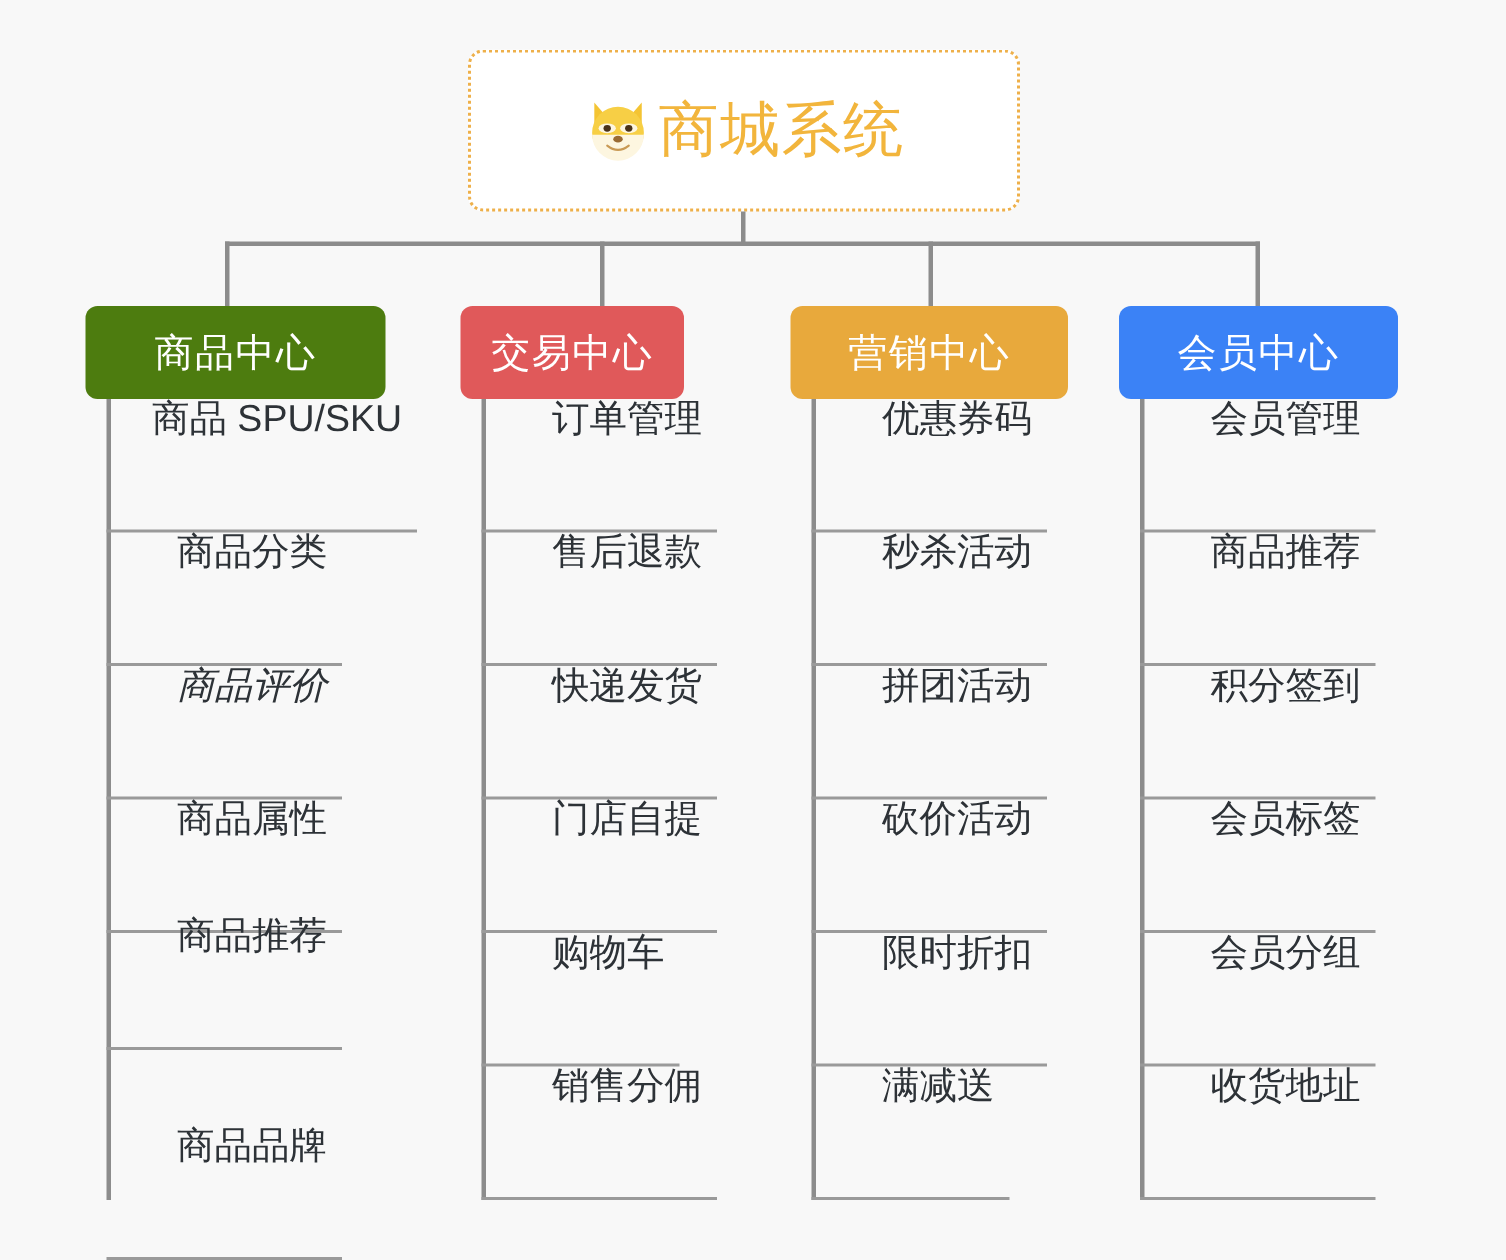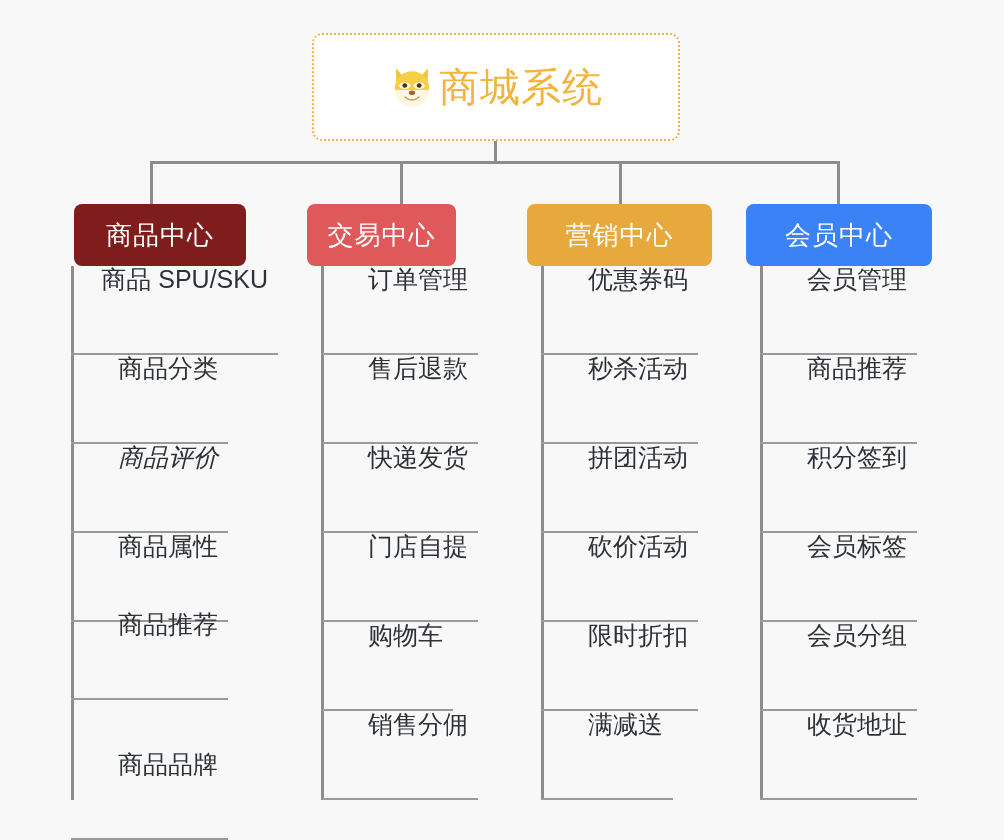--- a/index.html
+++ b/index.html
@@ -132,21 +132,21 @@
   <div class="conn conn-v" style="left:494px; top:141px; height:22px;"></div>
 
   <div class="conn conn-h" style="left:150px; top:161px; width:690px;"></div>
 
   <div class="conn conn-v" style="left:150px; top:161px; height:45px;"></div>
   <div class="conn conn-v" style="left:400px; top:161px; height:45px;"></div>
   <div class="conn conn-v" style="left:619px; top:161px; height:45px;"></div>
   <div class="conn conn-v" style="left:837px; top:161px; height:45px;"></div>
 
   <div class="column" style="left:0px;">
-    <div class="cat-header" style="left:74px; width:172px; background:#7f1d1d;">
+    <div class="cat-header" style="left:57px; width:200px; background:#4d7c0f;">
       <span>商品中心</span>
     </div>
     <div class="spine" style="left:71px; height:534px;"></div>
     <div class="leaf" style="left:71px; top:62px;  width:207px;">
         <span class="leaf-label">商品 SPU/SKU</span>
       </div>
     <div class="leaf" style="left:71px; top:151px; width:157px;">
         <span class="leaf-label">商品分类</span>
       </div>
     <div class="leaf" style="left:71px; top:240px; width:157px;font-style:italic;">

